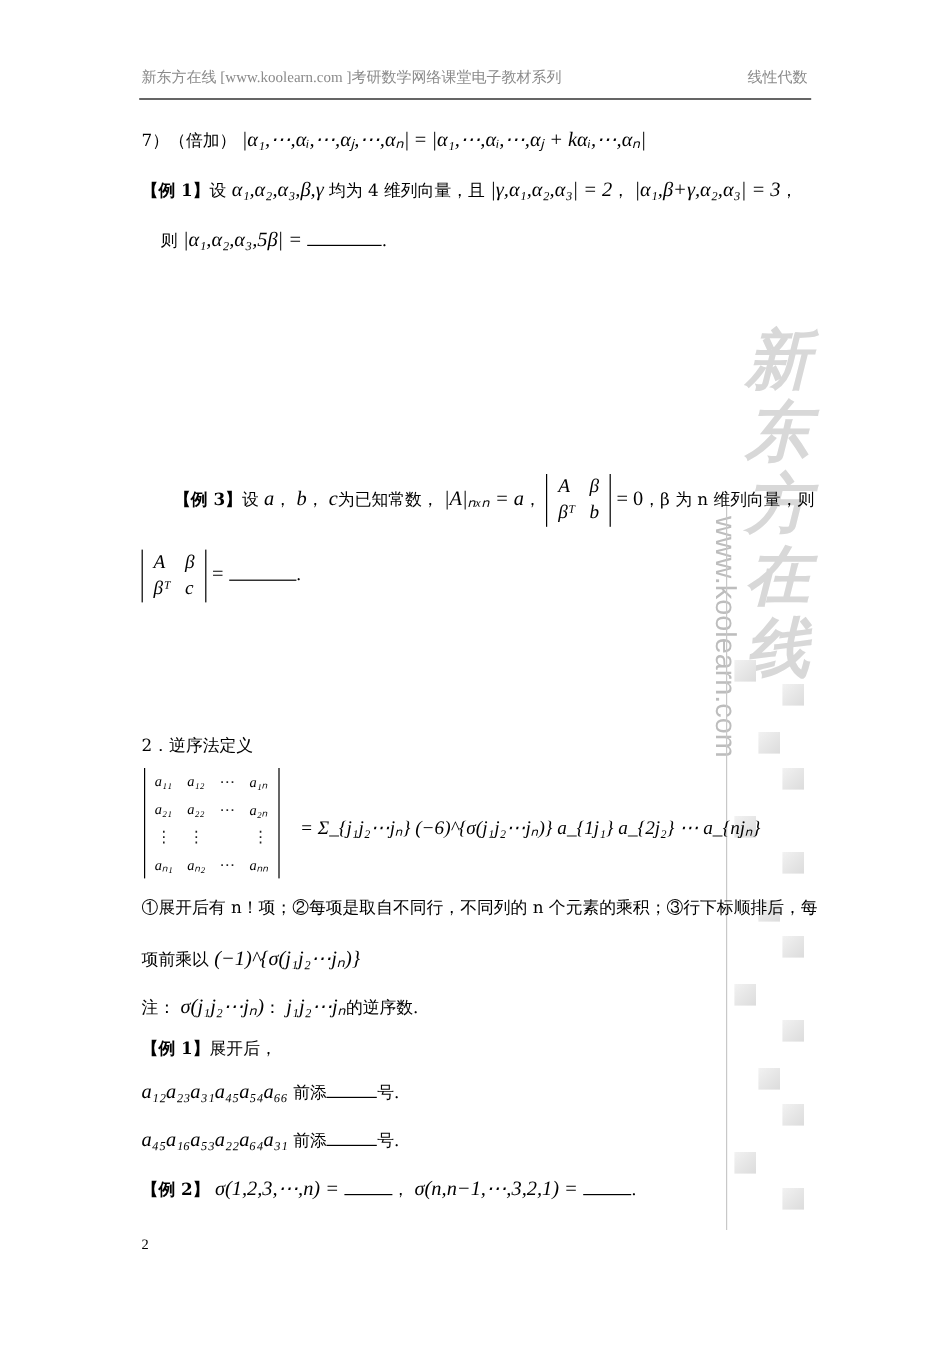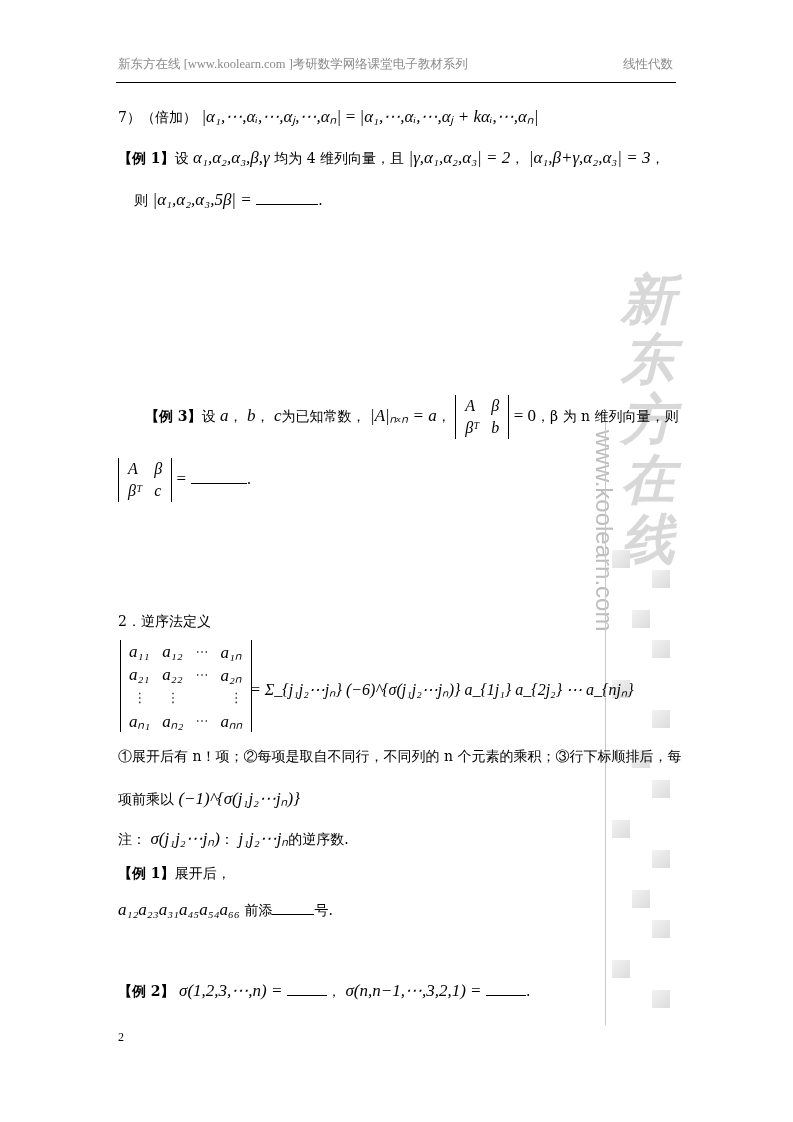--- a/index.html
+++ b/index.html
@@ -33,21 +33,21 @@
   .ln { position: absolute; left: 118px; font-size: 14px; white-space: nowrap; }
   .m { font-family: "Liberation Serif", serif; font-style: italic; font-size: 17px; }
   .mr { font-family: "Liberation Serif", serif; font-size: 17px; }
   .blank { display: inline-block; border-bottom: 1px solid #000; vertical-align: baseline; height: 14px; }
   .det2 { display: inline-block; border-left: 1.2px solid #000; border-right: 1.2px solid #000;
           padding: 0 3px; vertical-align: middle; line-height: 22px; }
   .det2 table { border-collapse: collapse; }
   .det2 td { padding: 0 6px; font-family: "Liberation Serif", serif; font-style: italic; font-size: 16px; }
   .detn { position: absolute; left: 120px; top: 640px; border-left: 1.2px solid #000; border-right: 1.2px solid #000; padding: 0 2px; }
   .detn table { border-collapse: collapse; }
-  .detn td { padding: 0 6px; height: 23px; font-family: "Liberation Serif", serif; font-style: italic; font-size: 17px; text-align: left; }
+  .detn td { padding: 0 6px; height: 23px; font-family: "Liberation Serif", serif; font-style: italic; font-size: 12px; text-align: left; }
   .detn td.dots { font-style: normal; font-size: 13px; text-align: center; color: #222; }
   .pagenum { position: absolute; left: 118px; top: 1030px; font-size: 12px; font-family: "Liberation Serif", serif; }
 </style>
 </head>
 <body>
 
 <div class="page">
 
   <div class="hdr">
     <span class="l">新东方在线 [www.koolearn.com ]考研数学网络课堂电子教材系列</span>
@@ -185,20 +185,24 @@
     <span class="m">j₁j₂⋯jₙ</span><span>的逆序数.</span>
   </div>
 
   <div class="ln" style="top:865px;">
     <b>【例 1】</b><span>展开后，</span>
   </div>
   <div class="ln" style="top:900px;">
     <span class="m">a₁₂a₂₃a₃₁a₄₅a₅₄a₆₆</span>
     <span>前添</span><span class="blank" style="width:42px"></span><span>号.</span>
   </div>
+  <div class="ln" style="top:940px;">
+    <span class="m">a₄₅a₁₆a₅₃a₂₂a₆₄a₃₁</span>
+    <span>前添</span><span class="blank" style="width:42px"></span><span>号.</span>
+  </div>
 
   <div class="ln" style="top:980px;">
     <b>【例 2】</b>
     <span class="m">σ(1,2,3,⋯,n) =</span>
     <span class="blank" style="width:40px"></span><span>，</span>
     <span class="m">σ(n,n−1,⋯,3,2,1) =</span>
     <span class="blank" style="width:40px"></span><span>.</span>
   </div>
 
   <div class="pagenum">2</div>

